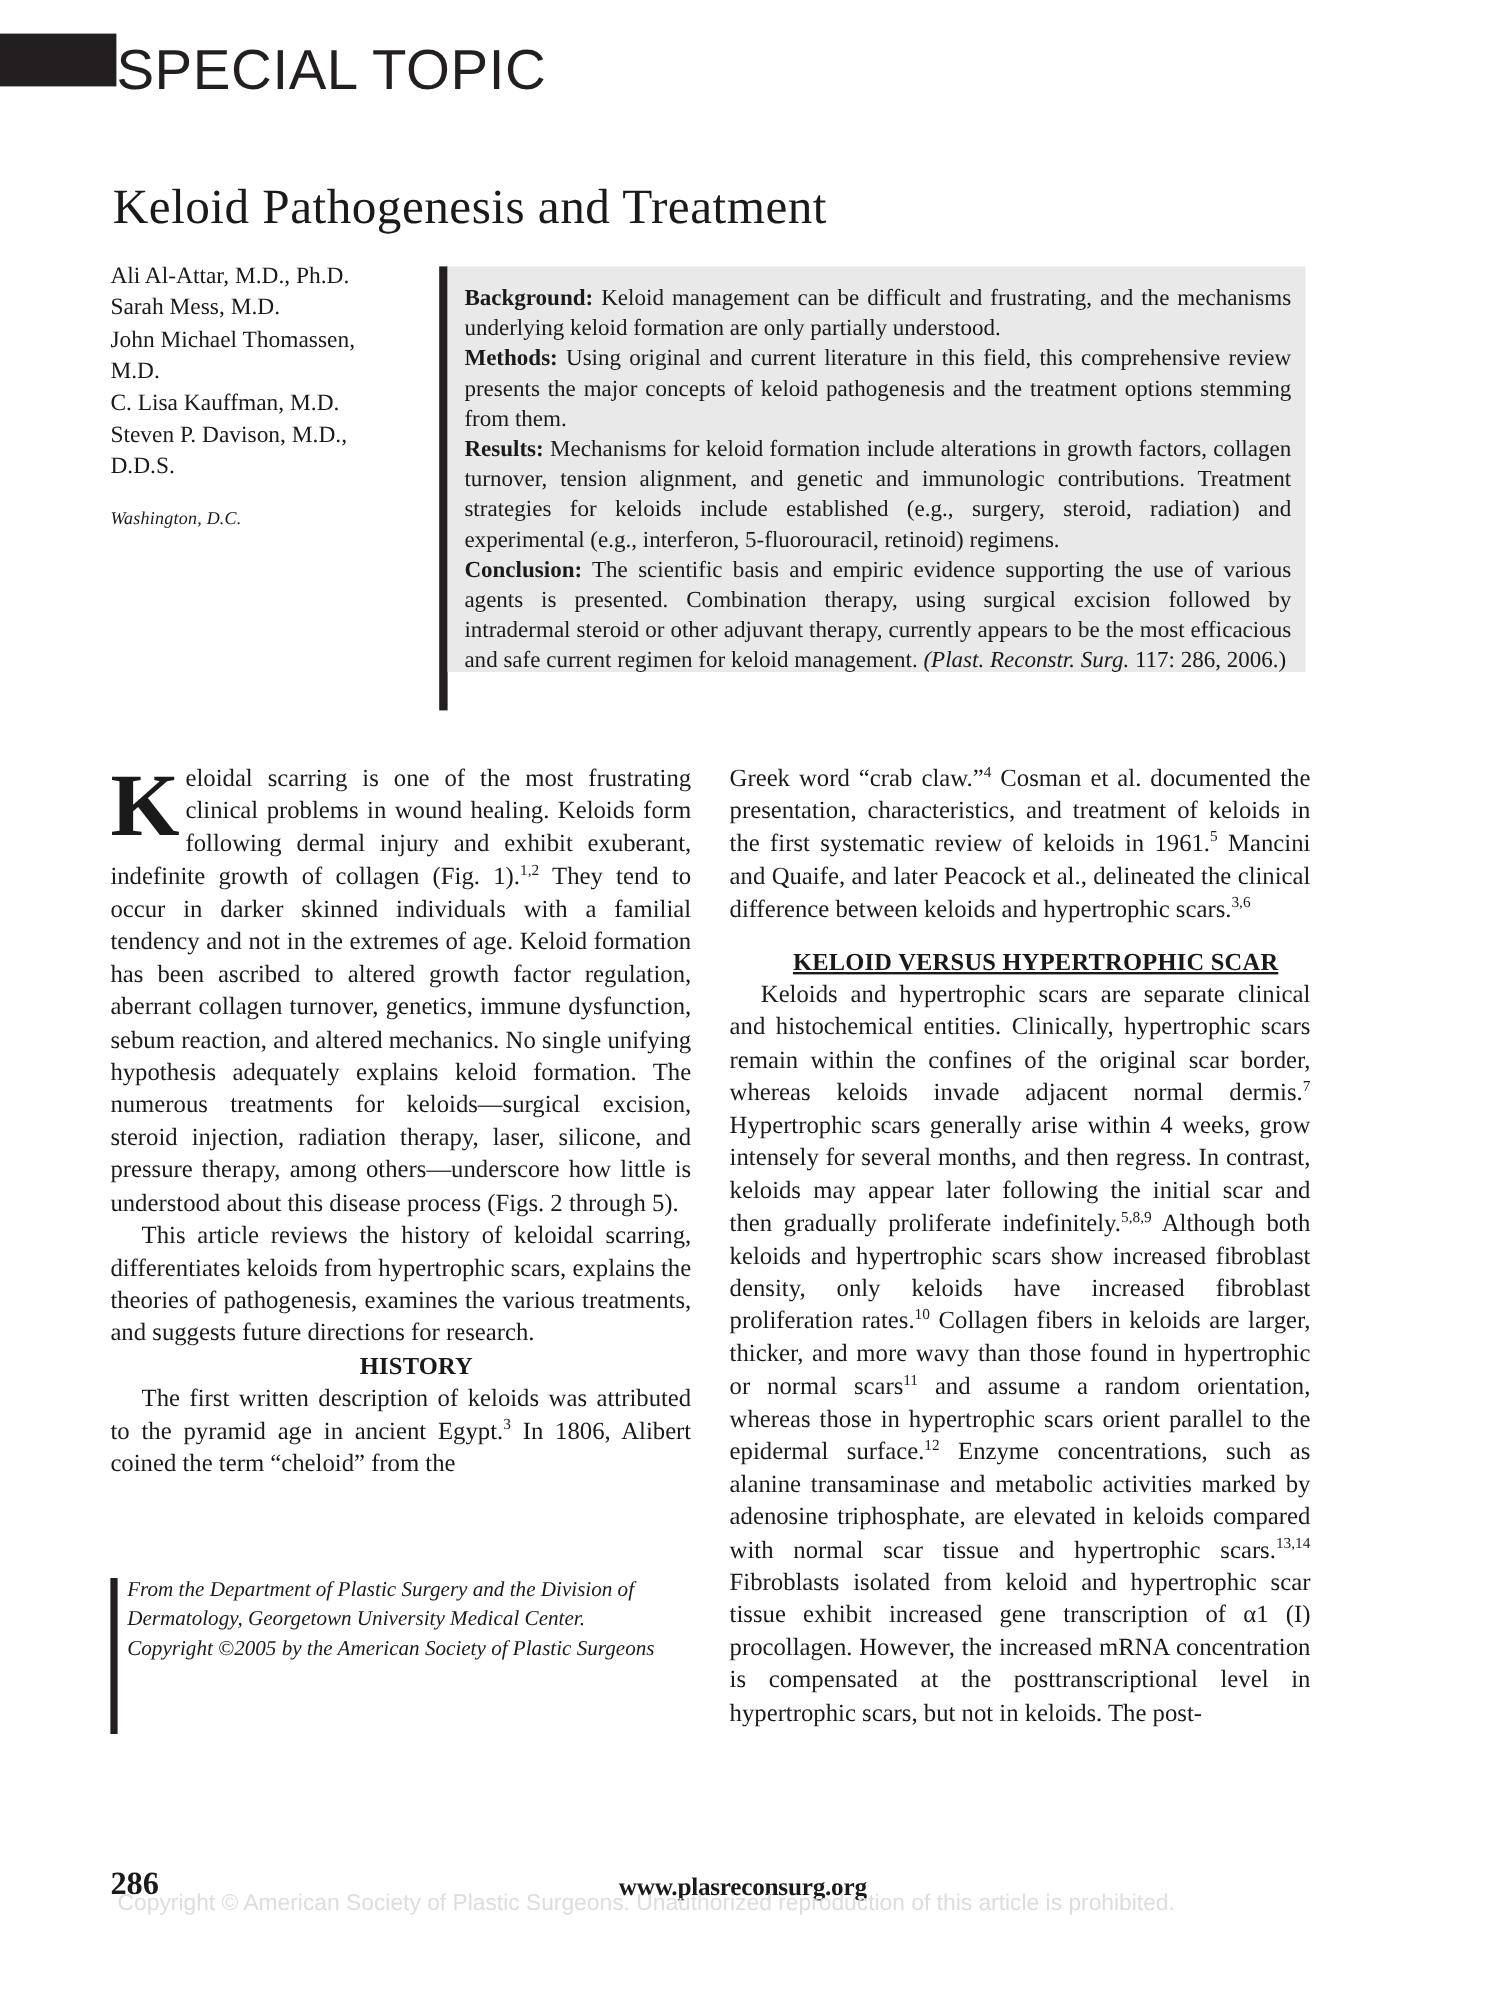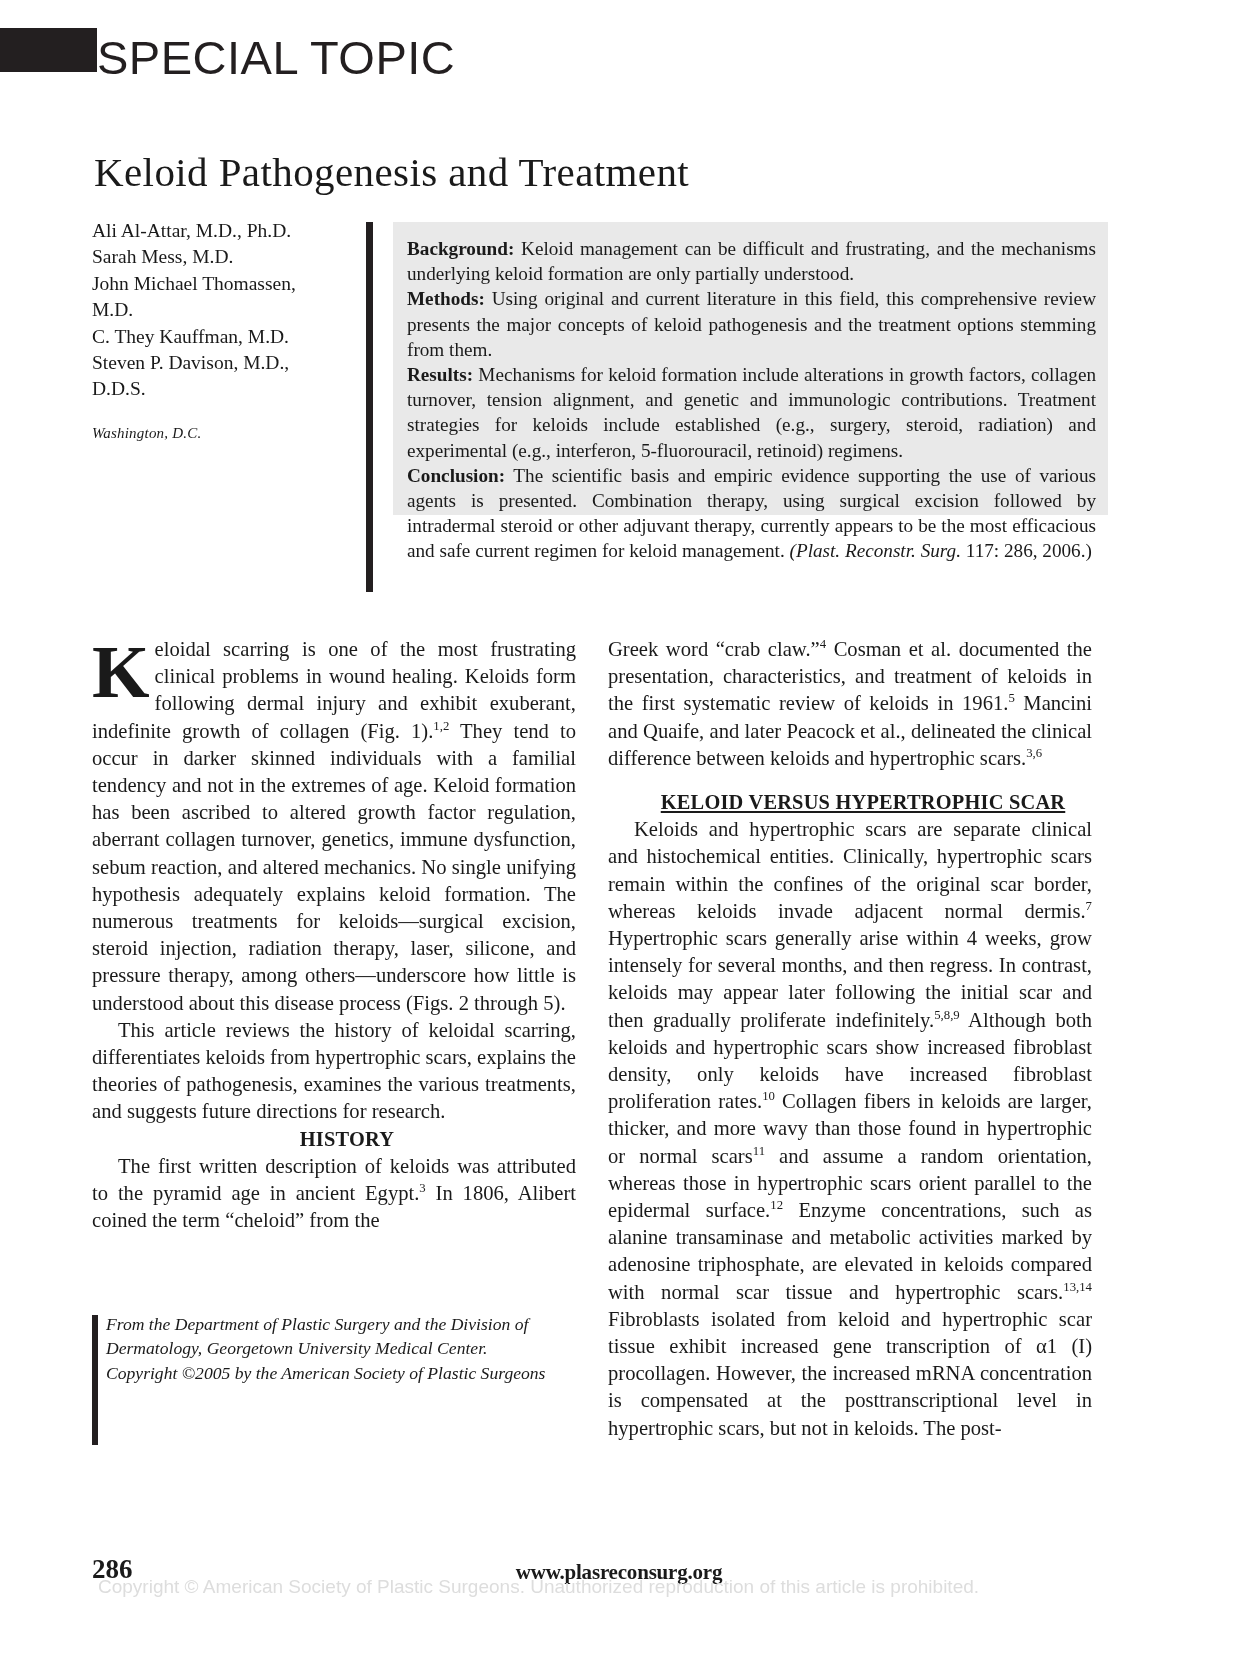--- a/index.html
+++ b/index.html
@@ -89,25 +89,24 @@
     top: 0;
     width: 7px;
     height: 370px;
     background: #231f20;
   }
   .abstract-body {
     position: absolute;
     left: 7px;
     top: 0;
     width: 715px;
-    height: 293px;
+    height: 338px;
     background: #e9e9e9;
     box-sizing: border-box;
     padding: 14px 12px 10px 14px;
-    margin-left: 20px;
   }
   .abstract-body p {
     margin: 0;
     font-size: 19.2px;
     line-height: 25.2px;
     text-align: justify;
     color: #1a1a1a;
     hyphens: manual;
   }
   .abstract-body b { font-weight: 700; }
@@ -231,21 +230,21 @@
   <div class="runhead-title">SPECIAL TOPIC</div>
 </div>
 
 <div class="article-title">Keloid Pathogenesis and Treatment</div>
 
 <div class="authors">
   <div>Ali Al-Attar, M.D., Ph.D.</div>
   <div>Sarah Mess, M.D.</div>
   <div>John Michael Thomassen,</div>
   <div>M.D.</div>
-  <div>C. They Kauffman, M.D.</div>
+  <div>C. Lisa Kauffman, M.D.</div>
   <div>Steven P. Davison, M.D.,</div>
   <div>D.D.S.</div>
   <div class="affil">Washington, D.C.</div>
 </div>
 
 <div class="abstract-wrap">
   <div class="abstract-rule"></div>
   <div class="abstract-body">
     <p><b>Background:</b><span> Keloid management can be difficult and frustrating, and the mechanisms underlying keloid formation are only partially understood.</span></p>
     <p><b>Methods:</b><span>  Using original and current literature in this field, this comprehensive review presents the major concepts of keloid pathogenesis and the treatment options stemming from them.</span></p>

